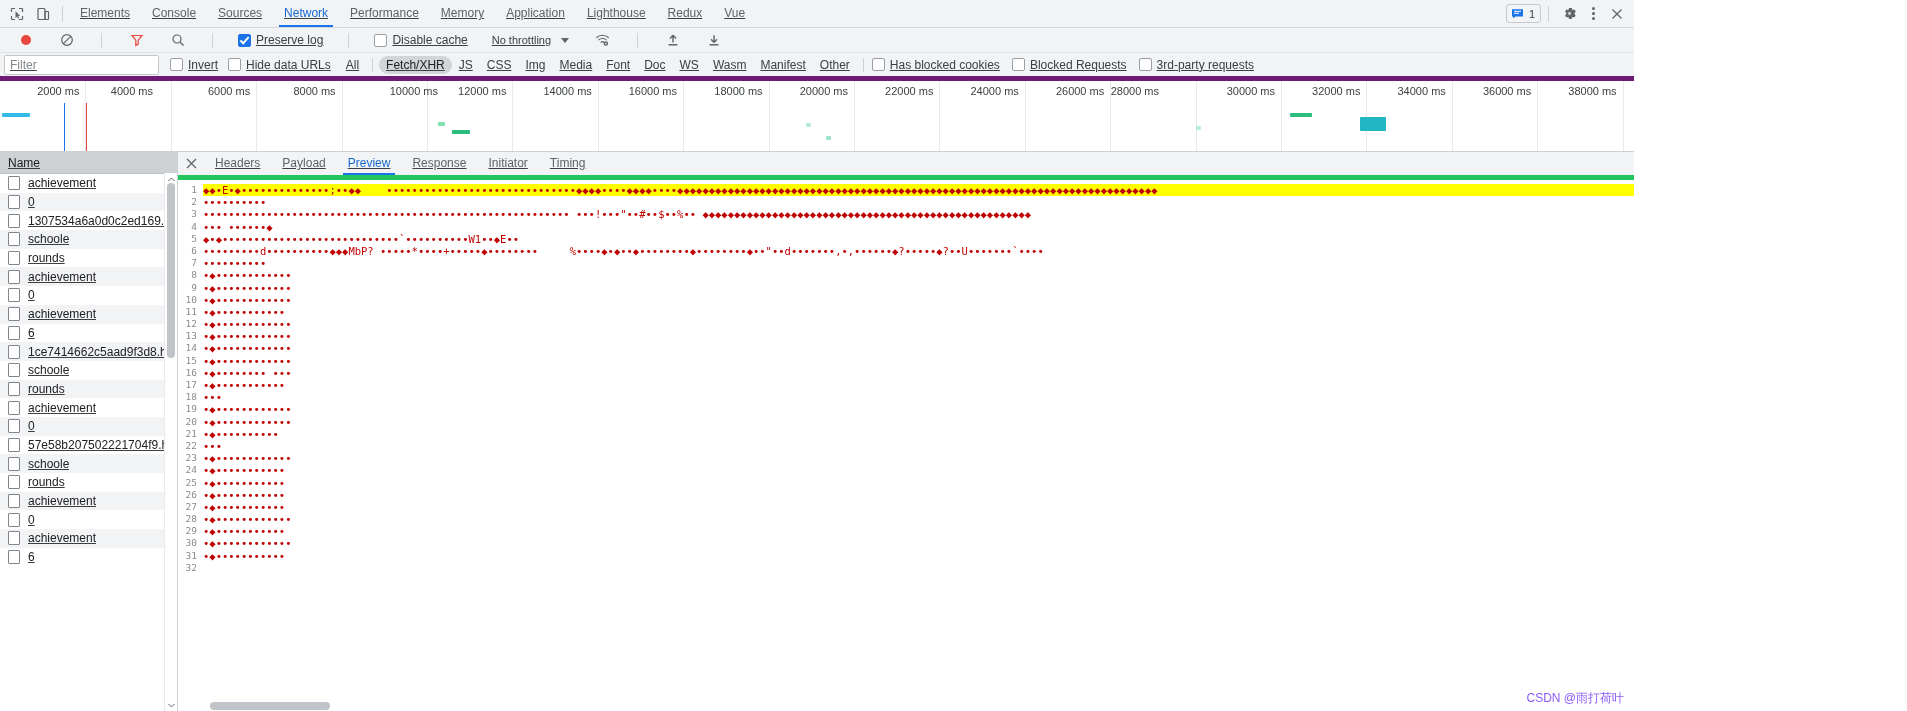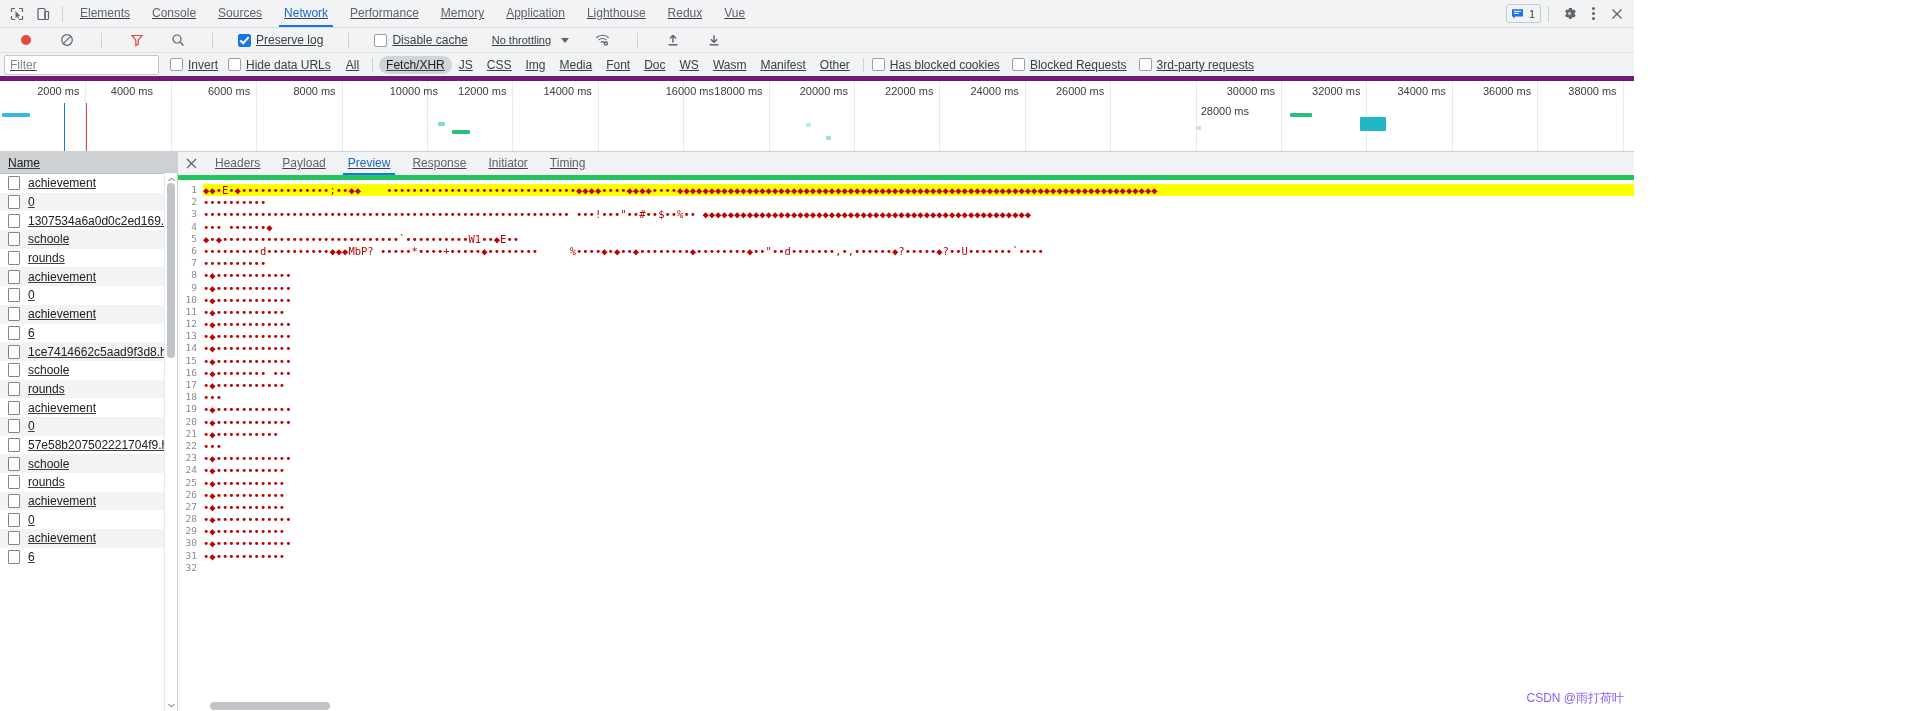--- a/index.html
+++ b/index.html
@@ -390,33 +390,33 @@
         <div class="ov-lbl" style="left: 256.202px;">6000 ms</div>
         <div class="ov-div" style="left: 341.603px;"></div>
         <div class="ov-lbl" style="left: 341.603px;">8000 ms</div>
         <div class="ov-div" style="left: 427.004px;"></div>
         <div class="ov-lbl" style="left: 444px;">10000 ms</div>
         <div class="ov-div" style="left: 512.405px;"></div>
         <div class="ov-lbl" style="left: 512.405px;">12000 ms</div>
         <div class="ov-div" style="left: 597.806px;"></div>
         <div class="ov-lbl" style="left: 597.806px;">14000 ms</div>
         <div class="ov-div" style="left: 683.206px;"></div>
-        <div class="ov-lbl" style="left: 720px;">16000 ms</div>
+        <div class="ov-lbl" style="left: 683px;">16000 ms</div>
         <div class="ov-div" style="left: 768.607px;"></div>
         <div class="ov-lbl" style="left: 768.607px;">18000 ms</div>
         <div class="ov-div" style="left: 854.008px;"></div>
         <div class="ov-lbl" style="left: 854.008px;">20000 ms</div>
         <div class="ov-div" style="left: 939.409px;"></div>
         <div class="ov-lbl" style="left: 939.409px;">22000 ms</div>
         <div class="ov-div" style="left: 1024.81px;"></div>
         <div class="ov-lbl" style="left: 1024.81px;">24000 ms</div>
         <div class="ov-div" style="left: 1110.21px;"></div>
         <div class="ov-lbl" style="left: 1110.21px;">26000 ms</div>
         <div class="ov-div" style="left: 1195.61px;"></div>
-        <div class="ov-lbl" style="left: 1255px; margin-top: 20px;">28000 ms</div>
+        <div class="ov-lbl" style="left: 1165px;">28000 ms</div>
         <div class="ov-div" style="left: 1281.01px;"></div>
         <div class="ov-lbl" style="left: 1281.01px;">30000 ms</div>
         <div class="ov-div" style="left: 1366.41px;"></div>
         <div class="ov-lbl" style="left: 1366.41px;">32000 ms</div>
         <div class="ov-div" style="left: 1451.81px;"></div>
         <div class="ov-lbl" style="left: 1451.81px;">34000 ms</div>
         <div class="ov-div" style="left: 1537.21px;"></div>
         <div class="ov-lbl" style="left: 1537.21px;">36000 ms</div>
         <div class="ov-div" style="left: 1622.62px;"></div>
         <div class="ov-lbl" style="left: 1622.62px;">38000 ms</div>

